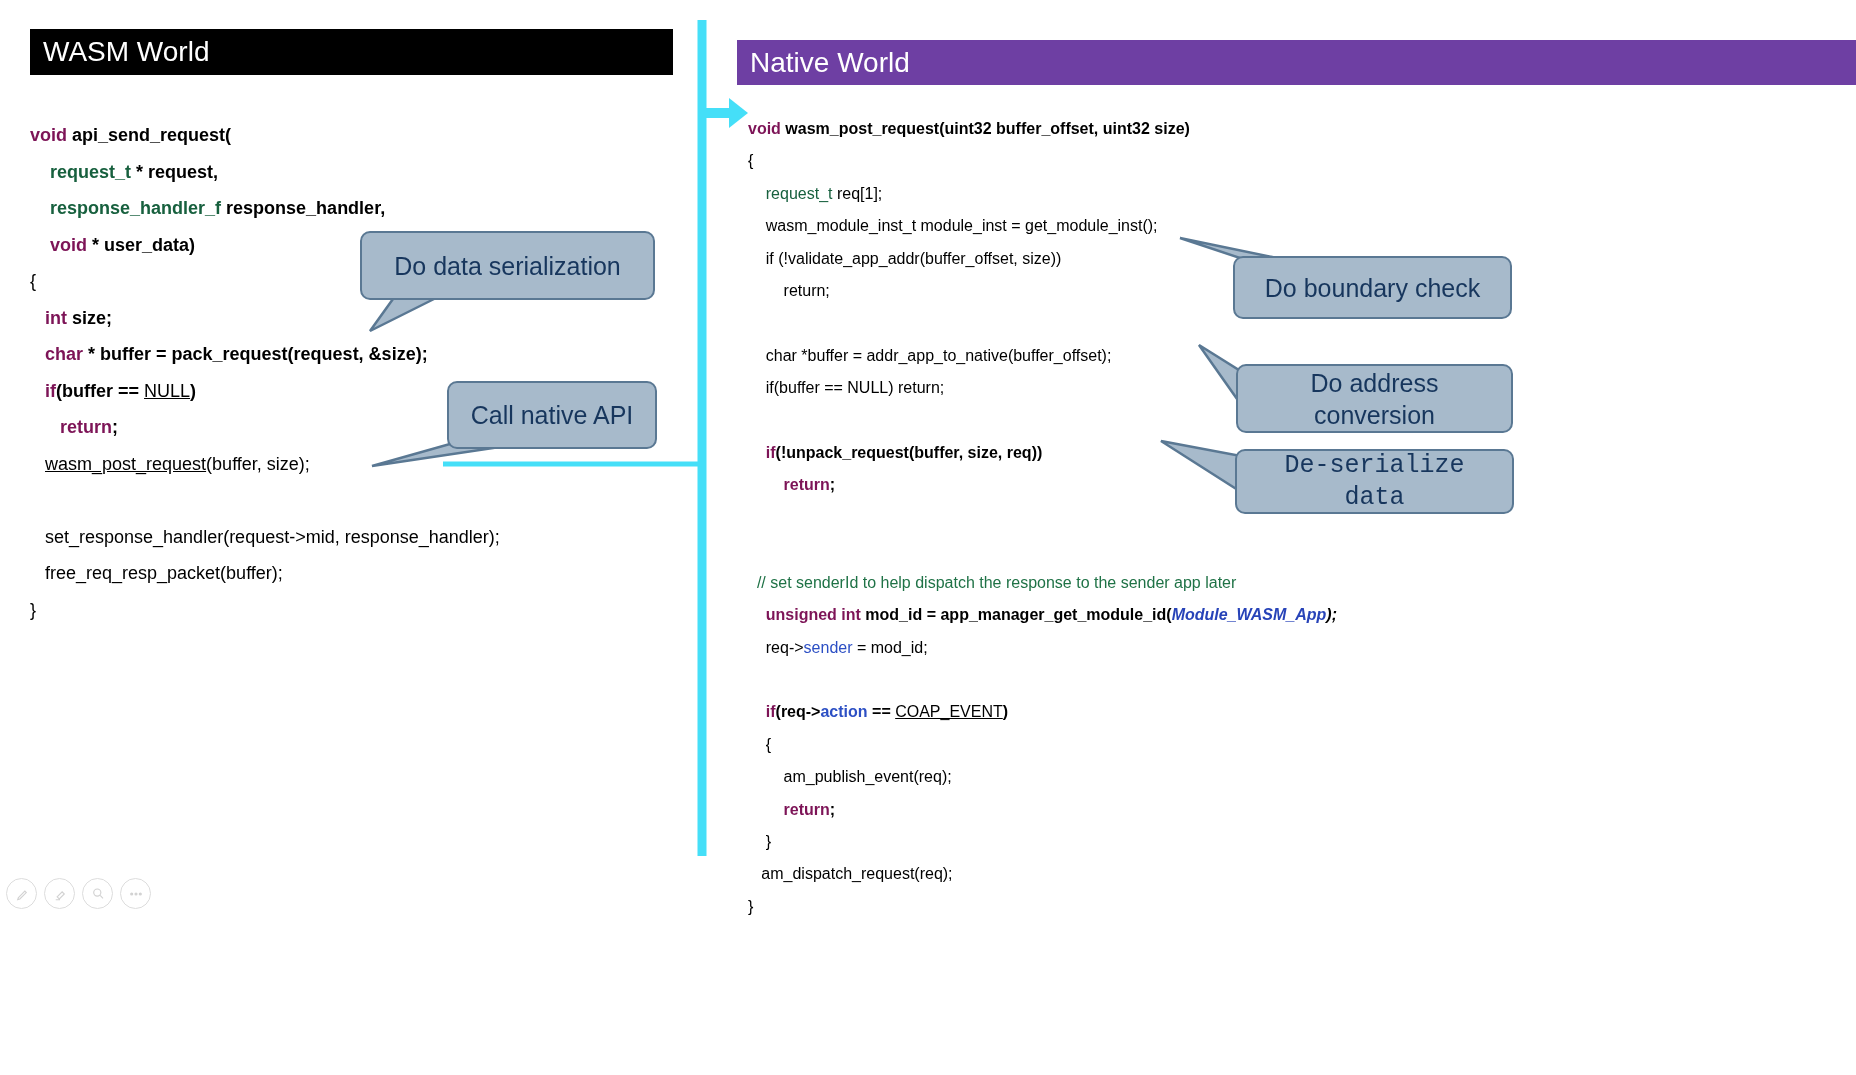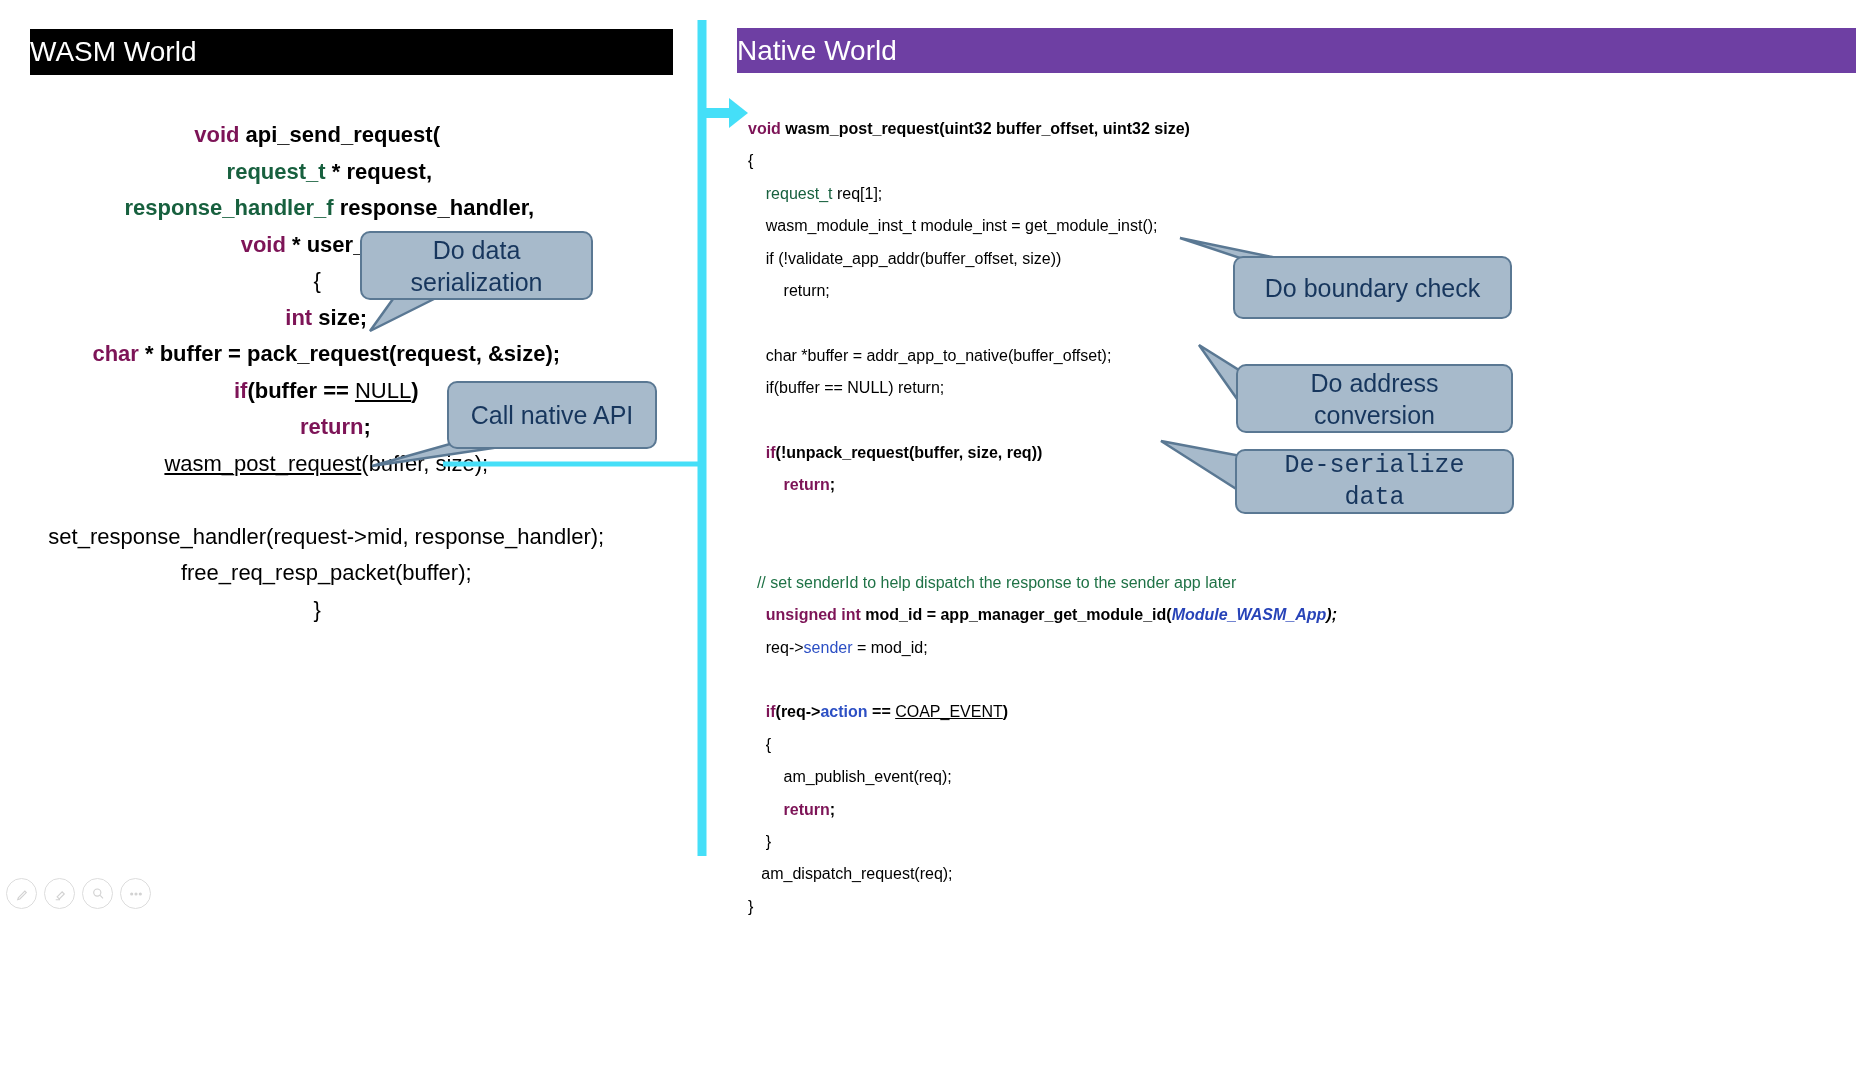--- a/index.html
+++ b/index.html
@@ -3,27 +3,27 @@
 <meta charset="utf-8">
 <style>
   * { margin:0; padding:0; box-sizing:border-box; }
   html,body { width:1856px; height:1075px; }
   body {
     position:relative; background:#fff; overflow:hidden;
     font-family:"Liberation Sans", sans-serif;
   }
   .header {
     position:absolute; color:#fff; font-size:28px;
-    display:flex; align-items:center; z-index:3;
+    display:flex; align-items:center; padding-left:13px; z-index:3;
   }
   #hdr-left  { left:30px;  top:29px; width:643px;  height:46px; background:#000; }
-  #hdr-right { left:737px; top:28px; width:1119px; height:45px; background:var(--header_purple); }
+  #hdr-right { left:737px; top:40px; width:1119px; height:45px; background:var(--header_purple); }
 
   .code { position:absolute; white-space:pre; color:#000; z-index:2; }
-  #code-left  { left:30px;  top:117px; font-size:22px; line-height:36.5px;text-align:center; }
+  #code-left  { left:30px;  top:117px; font-size:18px; line-height:36.5px; }
   #code-right { left:748px; top:97px;  font-size:16px; line-height:32.4px;margin-top:16px; }
   .code-line { min-height:1em; }
 
   .tok-kw  { color:var(--kw); font-weight:bold; }
   .tok-b   { font-weight:bold; }
   .tok-n   { }
   .tok-t   { color:var(--type); font-weight:bold; }
   .tok-tn  { color:var(--type); }
   .tok-u   { font-weight:normal; text-decoration:underline; }
   .tok-c   { color:var(--comment); }
@@ -37,21 +37,21 @@
   .callout {
     position:absolute; z-index:6;
     background:var(--callout_fill);
     border:2.5px solid var(--callout_border);
     border-radius:10px;
     color:var(--callout_text);
     font-size:25px; line-height:32px;
     display:flex; align-items:center; justify-content:center;
     text-align:center; padding:0 14px;
   }
-  #co-serialization { left:360px;  top:231px; width:233px; height:69px;justify-content:center; }
+  #co-serialization { left:360px;  top:231px; width:295px; height:69px;justify-content:center; }
   #co-call-native   { left:447px;  top:381px; width:210px; height:68px; }
   #co-boundary      { left:1233px; top:256px; width:279px; height:63px; }
   #co-address       { left:1236px; top:364px; width:277px; height:69px;justify-content:flex-end; }
   #co-deserialize   { left:1235px; top:449px; width:279px; height:65px;font-family:Liberation Mono, monospace; }
 
   .tool {
     position:absolute; top:878px; width:31px; height:31px;
     border:1.5px solid #d0d0d0; border-radius:50%;
     color:#c3c3c3; opacity:.75; z-index:7;
     display:flex; align-items:center; justify-content:center;

